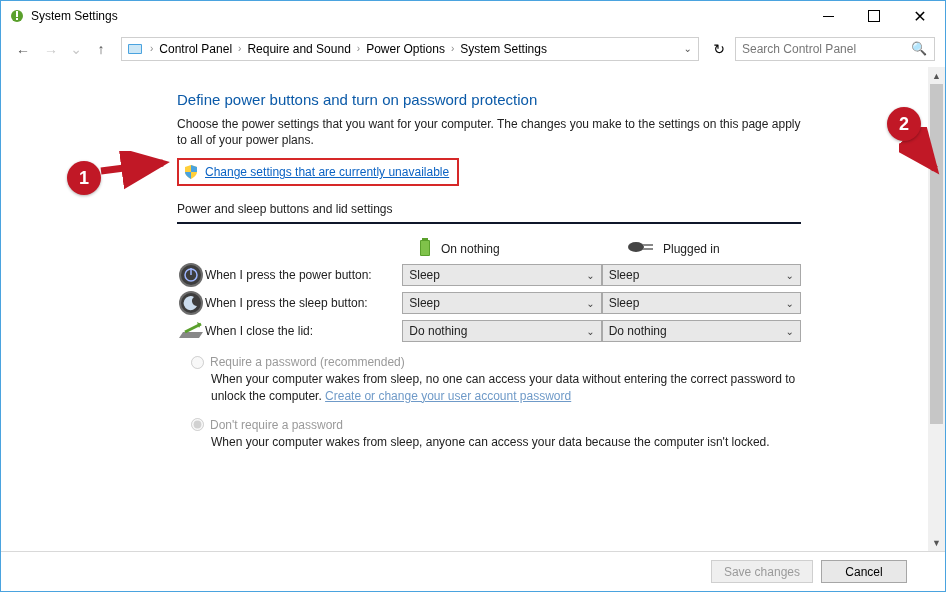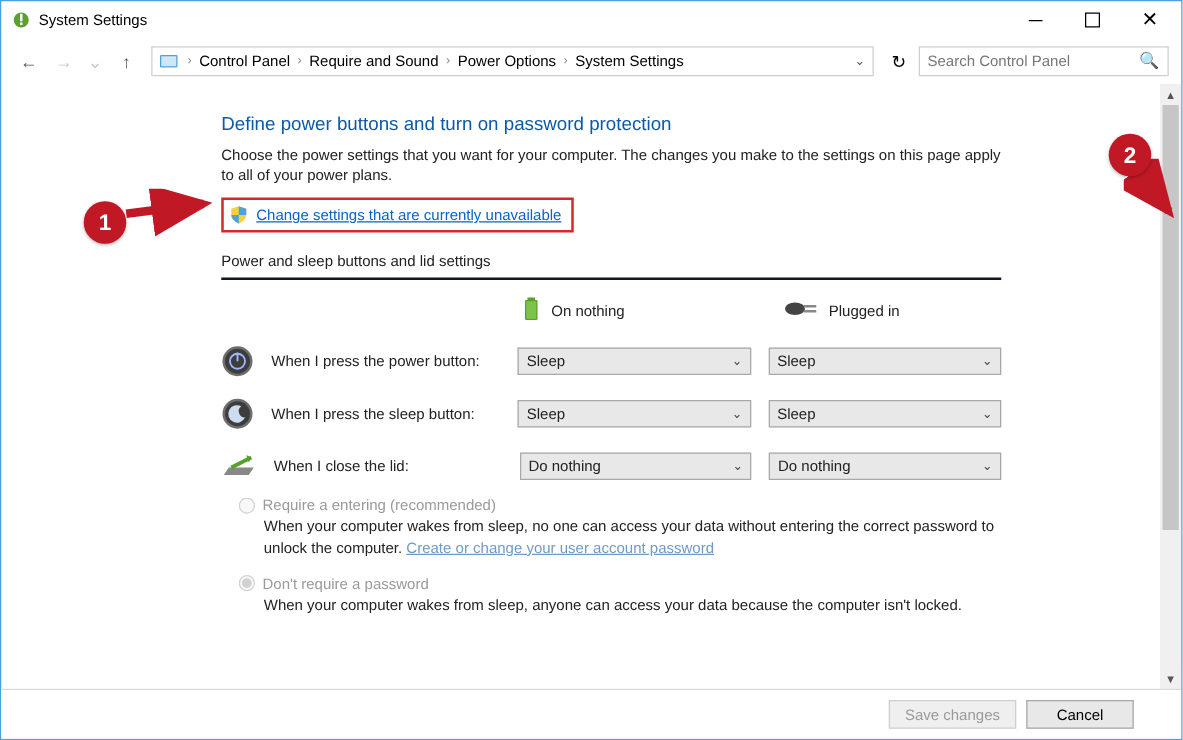--- a/index.html
+++ b/index.html
@@ -33,21 +33,21 @@
   .scroll .thumb{position:absolute; left:2px; right:2px; top:17px; height:340px; background:#c6c6c6;}
   .content{padding: 24px 60px 10px 176px; font-size:12px; color:#222; max-width:860px;}
   .heading{color:#0b5aa8; font-size:15px; font-weight:400; margin-bottom:8px;}
   .desc{line-height:1.35; margin-bottom:10px;}
   .redbox{display:inline-flex; align-items:center; border:2px solid #d62828; padding:4px 8px 4px 4px; gap:6px;}
   .shield{width:16px;height:16px;}
   .link{color:#0b63c4; text-decoration:underline;}
   .section-title{margin-top:16px; font-size:12px; border-bottom:2px solid #0f172a; padding-bottom:6px;}
   .colheads{display:flex; margin-top:12px; margin-left:240px; gap:40px;}
   .colhead{display:flex; align-items:center; gap:8px; width:170px;}
-  .row{display:flex; align-items:center; margin-top:14px; gap:14px;}
+  .row{display:flex; align-items:center; margin-top:0; }
   .rowicon{width:28px;height:28px;display:flex;align-items:center;justify-content:center;}
   .rowlabel{width:198px;}
   .combo{width:200px; height:22px; border:1px solid #a8a8a8; background:#e8e8e8; display:flex; align-items:center; padding:0 6px; font-size:12px; justify-content:space-between; color:#222;}
   .combo .chev{font-size:10px;color:#444;}
   .section2{margin-top:22px;}
   .radio-row{margin-top:10px; padding-left:14px; color:#9a9a9a;}
   .radio-row .rinput{display:flex;align-items:center;gap:6px;}
   .radio-row .rdesc{margin-left:20px; margin-top:2px; line-height:1.35; color:#222; max-width:600px;}
   .radio-row.dim .rdesc{color:#9a9a9a;}
   .radio-row.dim .link{color:#6f9ac8;}
@@ -207,21 +207,21 @@
       <div class="combo">
           <span>Do nothing</span>
           <span class="chev">⌄</span>
         </div>
     </div>
 
 
     <div class="radio-row dim">
       <label class="rinput">
           <input type="radio" disabled="" style="">
-          <span>Require a entering (recommended)</span>
+          <span>Require a password (recommended)</span>
         </label>
       <div class="rdesc" style="color:#222;"><span>When your computer wakes from sleep, no one can access your data without entering the correct password to unlock the computer. </span><a class="link">Create or change your user account password</a></div>
     </div>
 
     <div class="radio-row sel" style="margin-top:14px;">
       <label class="rinput" style="color:#9a9a9a;">
           <input type="radio" disabled="" checked="" style="">
           <span>Don't require a password</span>
         </label>
       <div class="rdesc">When your computer wakes from sleep, anyone can access your data because the computer isn't locked.</div>

